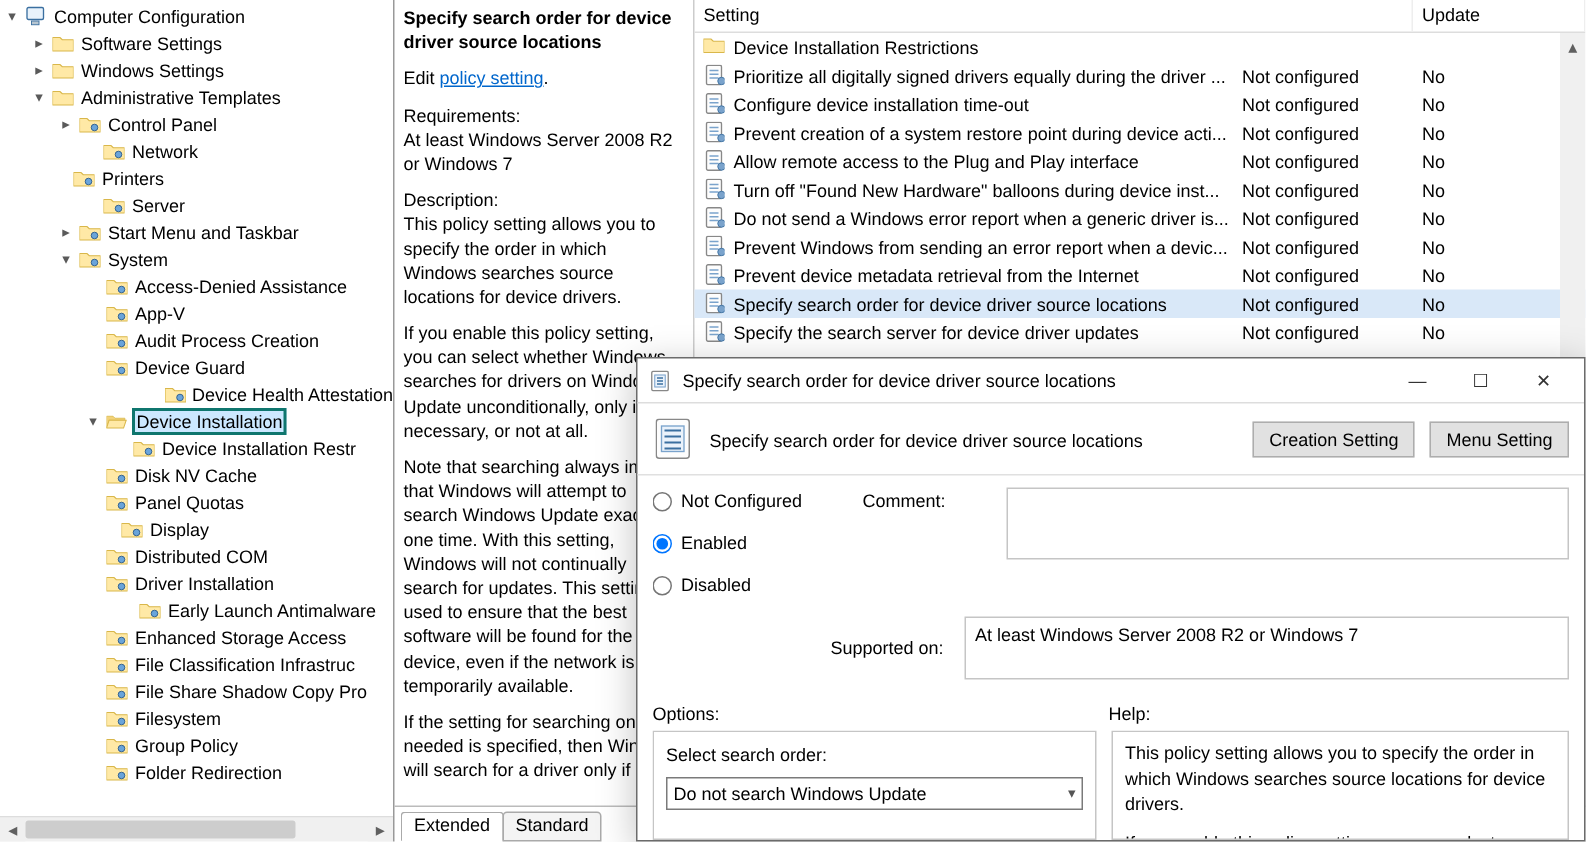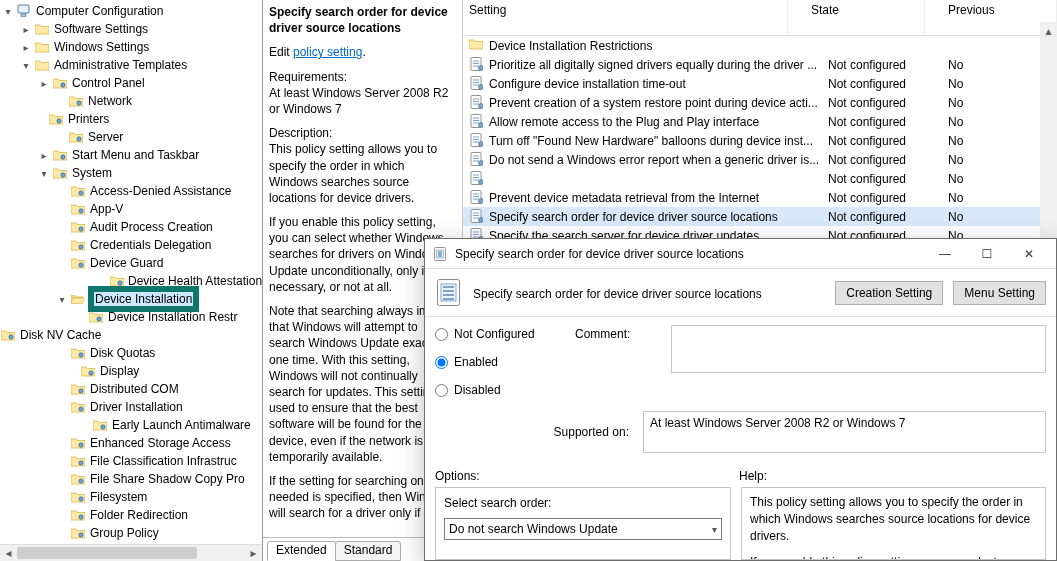--- a/index.html
+++ b/index.html
@@ -4,35 +4,35 @@
 <style>
   * { box-sizing: border-box; font-family: "Segoe UI", Tahoma, sans-serif; font-size: 12px; }
   body { margin: 0; padding: 0; width: 1057px; height: 561px; overflow: hidden; background: #fff; position: relative; }
   .main { display: flex; width: 100%; height: 100%; }
   .tree-pane { width: 263px; height: 100%; border-right: 1px solid #999; overflow: hidden; position: relative; background:#fff; }
   .tree-inner { padding: 2px 0 0 0; }
   .tree-item { display:flex; align-items:center; height:18px; white-space:nowrap; padding-right:4px;}
   .tree-item .twisty { width:16px; text-align:center; color:#5a5a5a; cursor:pointer; font-size:10px;}
   .tree-item .icon-folder { width:16px; height:16px; display:inline-flex; align-items:center; justify-content:center; margin-right:2px;}
   .tree-item .label { padding:0 2px; }
-  .tree-item.selected .label { background:#cce8ff; border:6px solid #0f766e; padding:0 1px; }
+  .tree-item.selected .label { background:#cce8ff; border:2px solid #0f766e; padding:0 1px; }
   .folder-svg { width:14px; height:12px; }
   .comp-svg { width:14px; height:14px; }
   .hscroll { position:absolute; bottom:0; left:0; right:0; height:17px; background:#f0f0f0; border-top:1px solid #ddd; display:flex; align-items:center;}
   .hscroll .arrow { width:17px; height:17px; display:flex; align-items:center; justify-content:center; color:#606060; background:#f0f0f0; cursor:pointer;}
   .hscroll .track { flex:1; height:100%; background:#f0f0f0; position:relative;}
   .hscroll .thumb { position:absolute; left:0; top:2px; bottom:2px; width:180px; background:#cdcdcd; border-radius:2px;}
   .center-pane { flex:1; display:flex; flex-direction:column; }
   .upper { flex:1; display:flex; overflow:hidden; }
   .desc-col { width:200px; padding:4px 6px 4px 6px; border-right:1px solid #ccc; overflow:hidden; line-height:1.35; }
   .desc-col h4 { margin:0; font-weight:700; font-size:12px;}
   .desc-col p { margin:8px 0 0 0;}
   .desc-col a { color:#0066cc; text-decoration:underline; cursor:pointer;}
   .list-col { flex:1; position:relative; }
-  .list-header { display:flex; border-bottom:1px solid #ddd; height:36px;gap:17px; }
+  .list-header { display:flex; border-bottom:1px solid #ddd; height:22px; }
   .list-header .col { padding:3px 6px; border-right:1px solid #eee; font-weight:400; color:#000;}
   .col-setting { flex:1; }
   .col-state { width:120px;}
   .col-comment { width:115px; text-align: left;}
   .list-body { }
   .list-row { display:flex; height:19px; align-items:center; }
   .list-row.selected { background:#d9e8f8; }
   .list-row .col-setting { display:flex; align-items:center; gap:4px; padding-left:6px; overflow:hidden; white-space:nowrap; text-overflow:ellipsis;}
   .list-row .col-state { padding-left:6px; }
   .list-row .col-comment { padding-left:6px; }
@@ -238,28 +238,20 @@
             </svg>
           </span>
           <span class="label">Audit Process Creation</span>
         </div>
       <div class="tree-item" style="padding-left:70px">
           <span class="icon-folder">
             <svg class="folder-svg" viewBox="0 0 14 12">
               <use href="#gear-folder"></use>
             </svg>
           </span>
-          <span class="label">Credentials Delegation</span>
-        </div>
-      <div class="tree-item" style="padding-left:70px">
-          <span class="icon-folder">
-            <svg class="folder-svg" viewBox="0 0 14 12">
-              <use href="#gear-folder"></use>
-            </svg>
-          </span>
           <span class="label">Device Guard</span>
         </div>
       <div class="tree-item" style="padding-left:110px">
           <span class="icon-folder">
             <svg class="folder-svg" viewBox="0 0 14 12">
               <use href="#gear-folder"></use>
             </svg>
           </span>
           <span class="label">Device Health Attestation S</span>
         </div>
@@ -273,35 +265,35 @@
           <span class="label">Device Installation</span>
         </div>
       <div class="tree-item" style="padding-left:88px">
           <span class="icon-folder">
             <svg class="folder-svg" viewBox="0 0 14 12">
               <use href="#gear-folder"></use>
             </svg>
           </span>
           <span class="label">Device Installation Restr</span>
         </div>
-      <div class="tree-item" style="">
+      <div class="tree-item" style="padding-left:70px">
           <span class="icon-folder">
             <svg class="folder-svg" viewBox="0 0 14 12">
               <use href="#gear-folder"></use>
             </svg>
           </span>
           <span class="label">Disk NV Cache</span>
         </div>
       <div class="tree-item" style="padding-left:70px">
           <span class="icon-folder">
             <svg class="folder-svg" viewBox="0 0 14 12">
               <use href="#gear-folder"></use>
             </svg>
           </span>
-          <span class="label">Disk Quotas</span>
+          <span class="label">Panel Quotas</span>
         </div>
       <div class="tree-item" style="padding-left:80px">
           <span class="icon-folder">
             <svg class="folder-svg" viewBox="0 0 14 12">
               <use href="#gear-folder"></use>
             </svg>
           </span>
           <span class="label">Display</span>
         </div>
       <div class="tree-item" style="padding-left:70px">
@@ -359,29 +351,29 @@
             </svg>
           </span>
           <span class="label">Filesystem</span>
         </div>
       <div class="tree-item" style="padding-left:70px">
           <span class="icon-folder">
             <svg class="folder-svg" viewBox="0 0 14 12">
               <use href="#gear-folder"></use>
             </svg>
           </span>
+          <span class="label">Group Policy</span>
+        </div>
+      <div class="tree-item" style="padding-left:70px">
+          <span class="icon-folder">
+            <svg class="folder-svg" viewBox="0 0 14 12">
+              <use href="#gear-folder"></use>
+            </svg>
+          </span>
           <span class="label">Folder Redirection</span>
-        </div>
-      <div class="tree-item" style="padding-left:70px">
-          <span class="icon-folder">
-            <svg class="folder-svg" viewBox="0 0 14 12">
-              <use href="#gear-folder"></use>
-            </svg>
-          </span>
-          <span class="label">Group Policy</span>
         </div>
     </div>
     <div class="hscroll">
       <span class="arrow">◂</span>
       <div class="track">
           <div class="thumb"></div>
         </div>
       <span class="arrow">▸</span>
     </div>
   </div>
@@ -393,22 +385,21 @@
         <p><span>Edit </span><a>policy setting</a>.</p>
         <p><span>Requirements:</span><br><span>At least Windows Server 2008 R2 or Windows 7</span></p>
         <p><span>Description:</span><br><span>This policy setting allows you to specify the order in which Windows searches source locations for device drivers.</span></p>
         <p>If you enable this policy setting, you can select whether Windows searches for drivers on Windows Update unconditionally, only if necessary, or not at all.</p>
         <p>Note that searching always implies that Windows will attempt to search Windows Update exactly one time. With this setting, Windows will not continually search for updates. This setting is used to ensure that the best software will be found for the device, even if the network is temporarily available.</p>
         <p>If the setting for searching only if needed is specified, then Windows will search for a driver only if a</p>
       </div>
       <div class="list-col">
         <div class="list-header">
           <div class="col col-setting">Setting</div>
-          <div class="col col-state">State</div>
-          <div class="col col-comment">Previous</div>
+          <div class="col col-comment">Update</div>
         </div>
         <div class="list-body" id="list-body">
           <div class="list-row">
             <div class="col col-setting">
                 <span class="setting-icon">
                   <svg viewBox="0 0 14 12" width="14" height="12">
                     <use href="#folder"></use>
                   </svg>
                 </span>
                 <span>Device Installation Restrictions</span>
@@ -488,20 +479,21 @@
               <div class="col col-state">Not configured</div>
               <div class="col col-comment">No</div>
             </div>
             <div class="list-row">
               <div class="col col-setting">
                 <span class="setting-icon">
                   <svg viewBox="0 0 12 14" width="14" height="14">
                     <use href="#policy"></use>
                   </svg>
                 </span>
+                <span>Prevent Windows from sending an error report when a devic...</span>
               </div>
               <div class="col col-state">Not configured</div>
               <div class="col col-comment">No</div>
             </div>
             <div class="list-row">
               <div class="col col-setting">
                 <span class="setting-icon">
                   <svg viewBox="0 0 12 14" width="14" height="14">
                     <use href="#policy"></use>
                   </svg>

